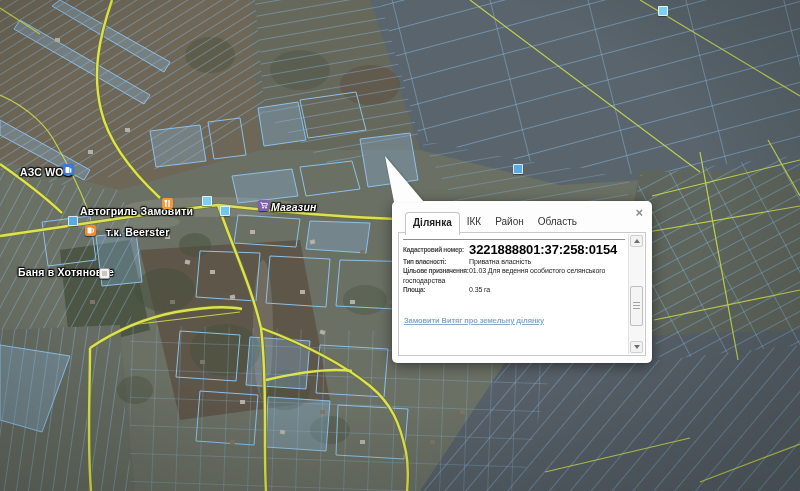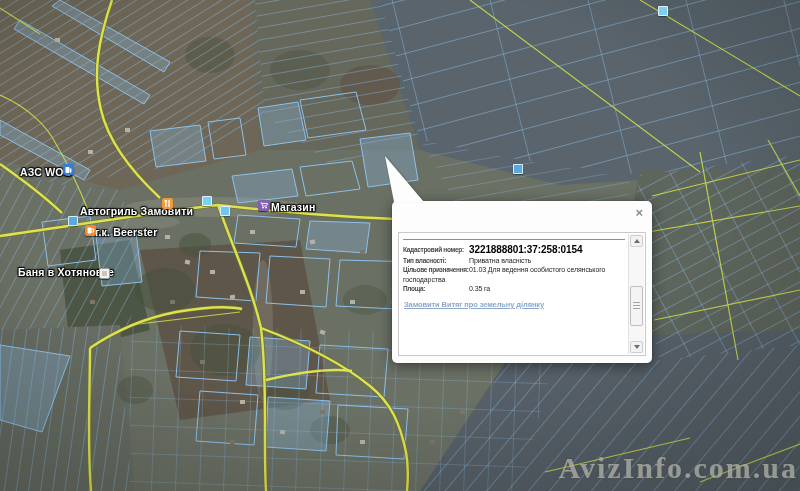--- a/index.html
+++ b/index.html
@@ -10,22 +10,22 @@
   #map{position:absolute;inset:0;cursor:default;}
   #map svg{display:block;}
 
   
   .maplbl{position:absolute;font:bold 10.5px "Liberation Sans",sans-serif;color:#fff;
     white-space:nowrap;letter-spacing:.2px;
     text-shadow:-1px -1px 1px rgba(0,0,0,.85),1px -1px 1px rgba(0,0,0,.85),
                 -1px 1px 1px rgba(0,0,0,.85),1px 1px 1px rgba(0,0,0,.85),0 0 3px rgba(0,0,0,.9);}
   #lbl-azs{left:20px;top:166px;}
   #lbl-autogrill{left:80px;top:205px;}
-  #lbl-beerster{left:94px;top:226px;}
-  #lbl-magazin{left:271px;top:201px;}
+  #lbl-beerster{left:106px;top:226px;}
+  #lbl-magazin{left:271px;top:201px;font-style:italic;}
   #lbl-banya{left:18px;top:266px;}
 
   .poi{position:absolute;width:11px;height:11px;border-radius:2px;
        box-shadow:0 1px 1px rgba(0,0,0,.55);display:flex;align-items:center;justify-content:center;}
   #poi-fuel{left:63px;top:164px;background:#3a7bd5;}
   #poi-rest{left:162px;top:198px;background:#f09a3c;}
   #poi-beer{left:85px;top:225px;background:#ef8b2e;}
   #poi-shop{left:258px;top:200px;background:#7e5fb0;}
   #poi-bath{left:99px;top:268px;background:#f4f2ee;border:1px solid #9a9a9a;width:9px;height:9px;}
   .poi-mini{position:absolute;width:8px;height:8px;border-radius:1px;background:#7ed0f0;
@@ -51,22 +51,22 @@
   .tab.active{font-weight:bold;color:#222;background:#fff;border:1px solid #c4c4c4;border-bottom:none;
        border-radius:4px 4px 0 0;padding:4px 7px 7px;position:relative;z-index:3;cursor:default;}
   #pcontent{position:absolute;left:6px;right:6px;top:31px;bottom:7px;background:#fff;
        border:1px solid #c9c9c9;z-index:1;}
   #pfields{position:absolute;left:4px;right:20px;top:4px;}
   .sep{border-top:1px solid #8f8f8f;margin:2px 0 5px 0;}
   .frow{font:7px/9.5px "Liberation Sans",sans-serif;color:#1d1d1d;letter-spacing:-.1px;}
   .fl{display:inline-block;width:66px;font-weight:bold;color:#4a4a4a;font-size:6.5px;
       letter-spacing:-.3px;vertical-align:top;white-space:nowrap;}
   .fv{font-size:7px;}
-  .fv-strong{font-weight:bold;font-size:10px;color:#000;}
-  #plinks{margin-top:6px;}
+  .fv-strong{font-weight:bold;font-size:13px;color:#000;}
+  #plinks{margin-top:21px;}
   .plink{display:block;margin:0 0 10px 1px;font:bold 7.5px/9px "Liberation Sans",sans-serif;
          color:#8ca8ca;text-decoration:underline;letter-spacing:-.1px;cursor:pointer;}
   
   #sb{position:absolute;top:1px;right:1px;bottom:1px;width:15px;background:#f7f7f7;
       border-left:1px solid #e2e2e2;}
   .sbtn{position:absolute;left:1px;width:11px;height:10px;background:#f2f2f2;
         border:1px solid #cfcfcf;border-radius:2px;cursor:pointer;}
   #sb-up{top:1px;} #sb-down{bottom:1px;}
   .sbtn i{display:block;margin:3px auto 0;width:0;height:0;border-left:3px solid transparent;
           border-right:3px solid transparent;}
@@ -303,29 +303,31 @@
     <svg width="5" height="5">
         <rect width="5" height="5" fill="#c9c6c0"></rect>
       </svg>
   </div>
   <div class="poi-mini" id="poim-1"></div>
   <div class="poi-mini" id="poim-2"></div>
   <div class="poi-mini" id="poim-3"></div>
   <div class="poi-mini" id="poim-4"></div>
   <div class="poi-mini" id="poim-5"></div>
 
-  <div id="watermark">AvizInfo.com.ua</div>
 
   <div id="popup">
     <svg id="pointer" width="46" height="46" viewBox="0 0 46 46">
       <polygon points="3,0 42,46 12,46" fill="#fdfdfd"></polygon>
     </svg>
 
     <span id="close">×</span>
 
+    <div class="tabs">
+      <span class="tab active">Ділянка</span><span class="tab">ІКК</span><span class="tab">Район</span><span class="tab">Область</span>
+    </div>
 
     <div id="pcontent">
       <div id="pfields">
         <div class="sep"></div>
 
         <div class="frow">
           <span class="fl">Кадастровий номер:</span><span class="fv fv-strong">3221888801:37:258:0154</span>
         </div>
         <div class="frow">
           <span class="fl">Тип власності:</span><span class="fv">Приватна власність</span>

